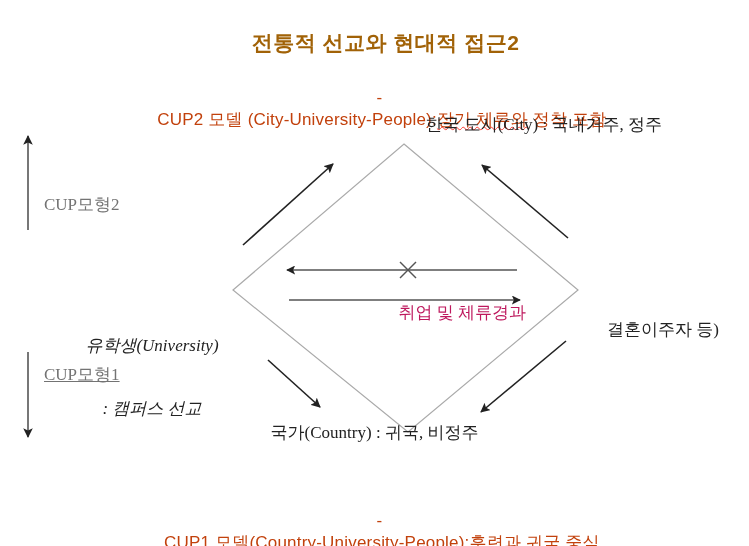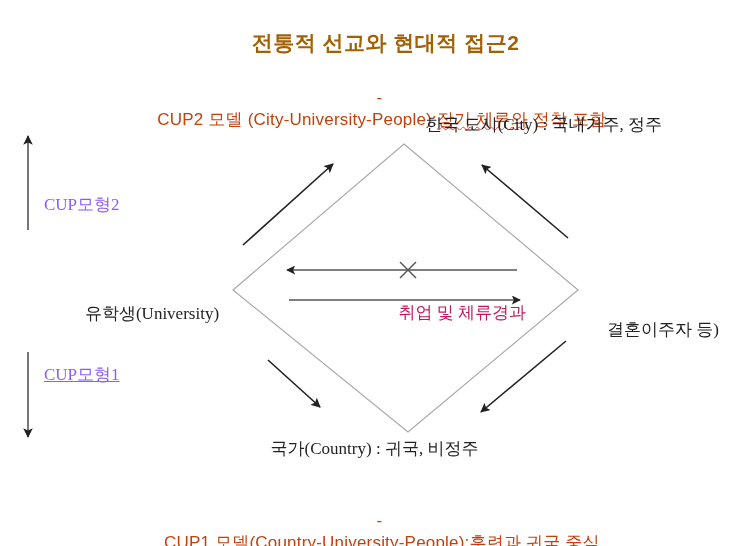--- a/index.html
+++ b/index.html
@@ -61,31 +61,31 @@
     text-decoration-color: #ff3b30;
     text-decoration-thickness: 1px;
   }
   
   .node {
     font-family: "Liberation Serif", serif;
     font-size: 17px;
     color: #222222;
   }
   #node-city   { left: 0;     top: 114px; width: 622px; text-align: right; margin-left: 40px; }
-  #node-country{ left: 0;     top: 438px; width: 749px; text-align: center; }
-  #node-univ   { left: 62px;  top: 260px; width: 180px; text-align: center; }
+  #node-country{ left: 0;     top: 422px; width: 749px; text-align: center; }
+  #node-univ   { left: 62px;  top: 292px; width: 180px; text-align: center; font-style: italic; }
   #node-people { left: 598px; top: 276px; width: 150px; text-align: left; }
   #node-people .ln2,
   #node-people .ln3 { display: block; }
   #node-people .ln3 { padding-left: 9px; }
   
   .model-label {
     font-family: "Liberation Serif", serif;
     font-size: 17px;
-    color: #8b5cf6;
+    color: #737373;
   }
   #model2 { left: 44px; top: 194px; }
   #model1 { left: 44px; top: 364px; text-decoration: underline; }
   
   #center-label {
     left: 286px; top: 302px;
     width: 240px;
     text-align: right;
     font-family: "Liberation Serif", serif;
     font-size: 17px;
@@ -137,20 +137,21 @@
   <span>-</span>
   <span>&nbsp;</span><span>CUP1 모델(Country-University-People):훈련과 귀국 중심</span>
 </div>
 
 <div class="txt node" id="node-city">한국 도시(City) : 국내거주, 정주</div>
 
 <div class="txt node" id="node-country">국가(Country) : 귀국, 비정주</div>
 
 <div class="txt node" id="node-univ">
   <div>유학생(University)</div>
+  <div>: 캠퍼스 선교</div>
 </div>
 
 <div class="txt node" id="node-people">
   <span class="ln3">결혼이주자 등)</span>
 </div>
 
 <div class="txt model-label" id="model2">CUP모형2</div>
 
 <div class="txt model-label" id="model1">CUP모형1</div>
 

